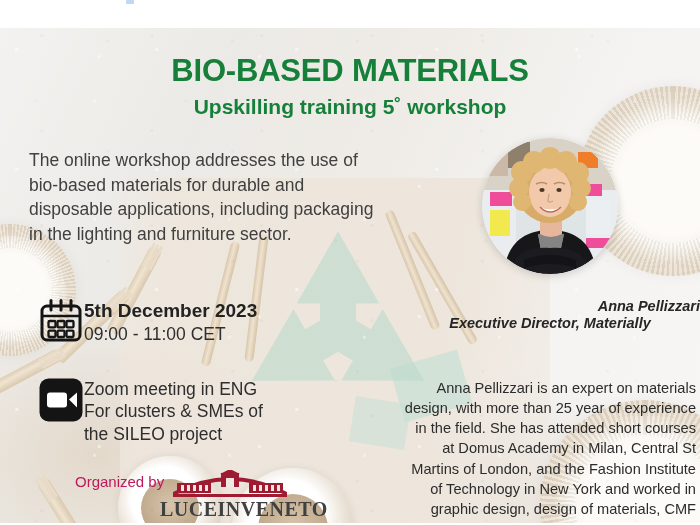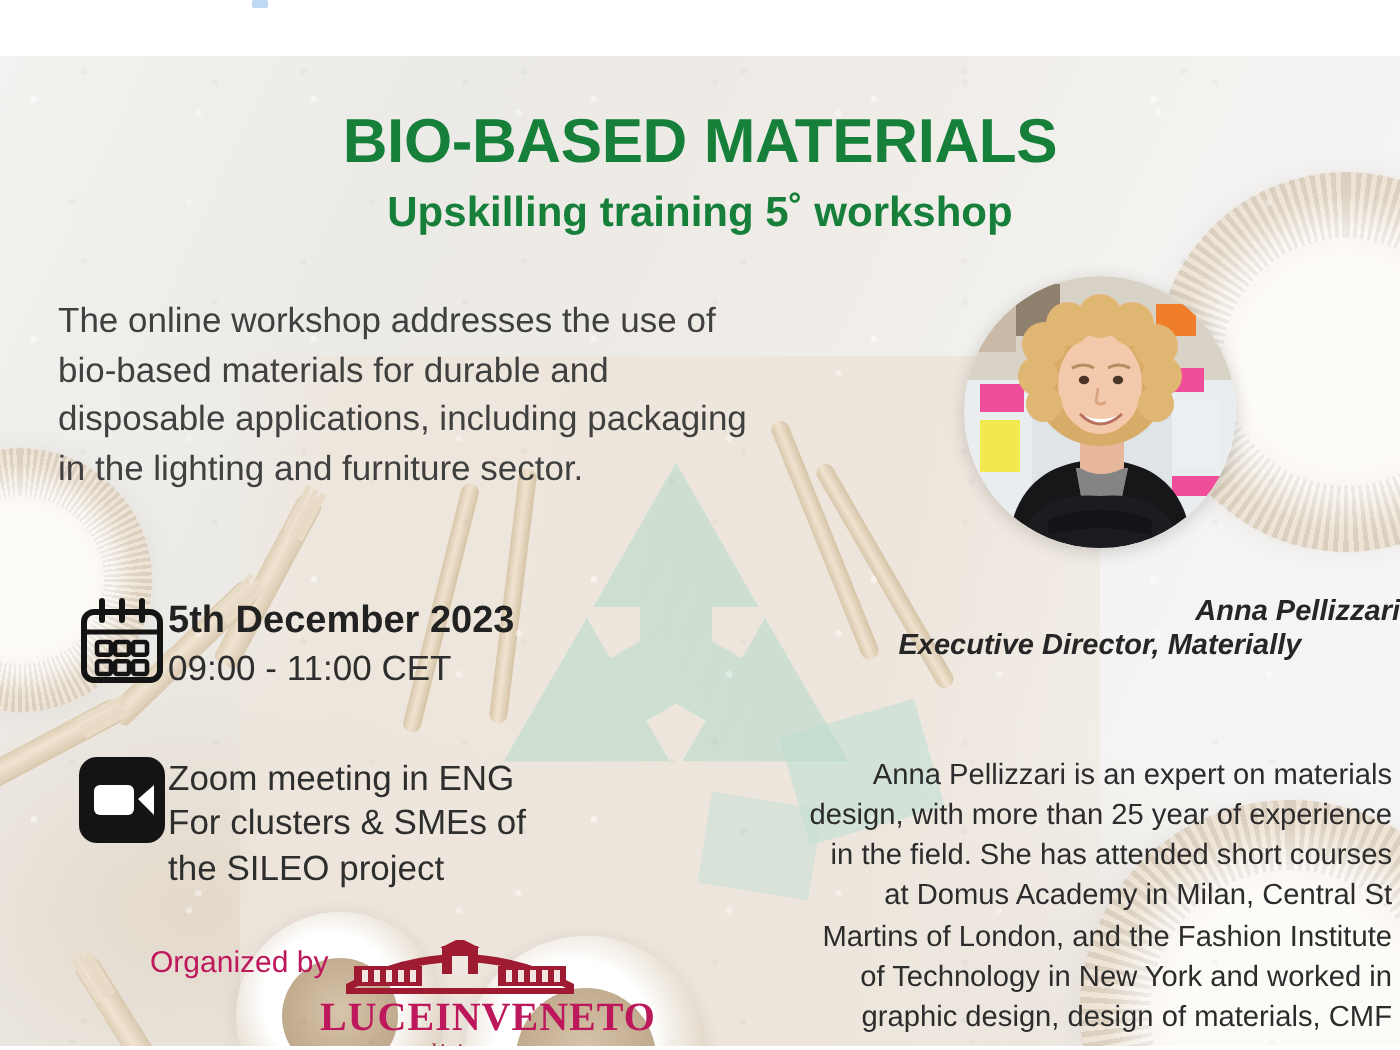--- a/index.html
+++ b/index.html
@@ -212,21 +212,21 @@
     width: 140px;
     text-align: center;
     z-index: 20;
   }
   .luce-bridge { display:block; margin: 0 auto; }
   .luce-word {
     font-family: "Liberation Serif", serif;
     font-size: 20px;
     font-weight: 700;
     letter-spacing: .5px;
-    color: #be185d;
+    color: #404040;
     line-height: 1;
     margin-top: 1px;
   }
   .luce-tag {
     font-family: "Liberation Serif", serif;
     font-size: 10.5px;
     letter-spacing: 1.6px;
     color: #9e1b32;
     line-height: 1;
     margin-top: 3px;

